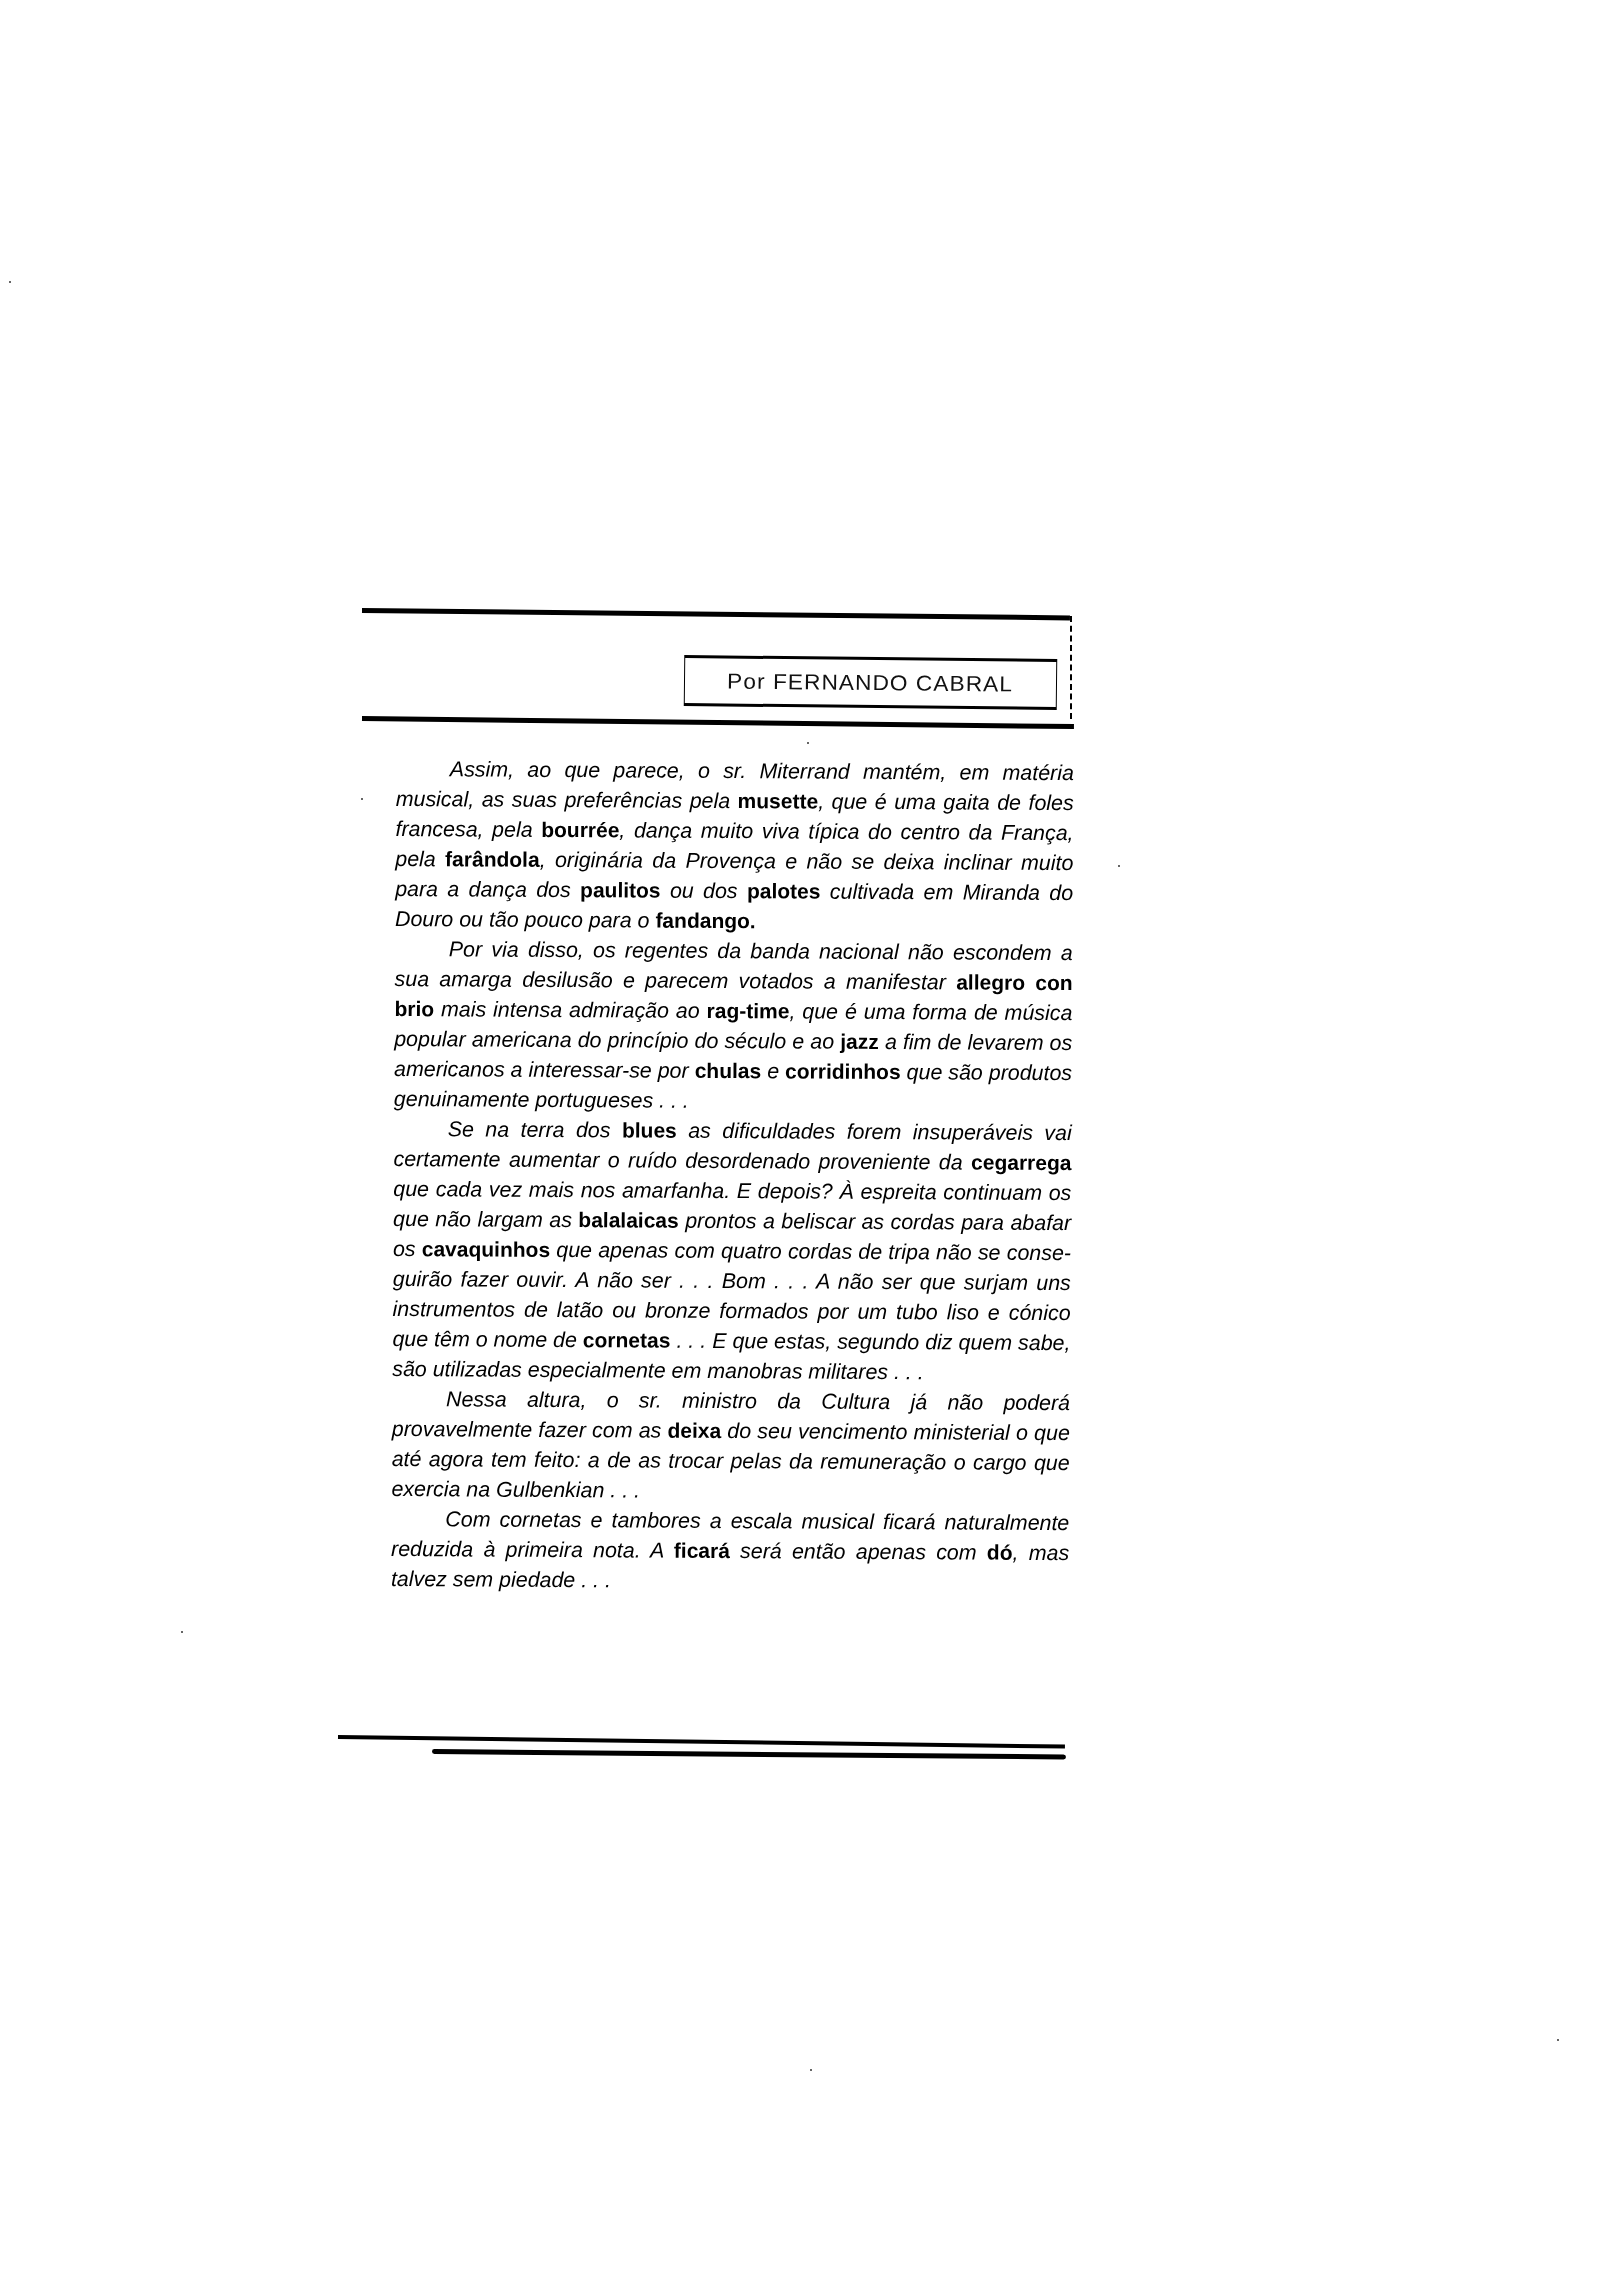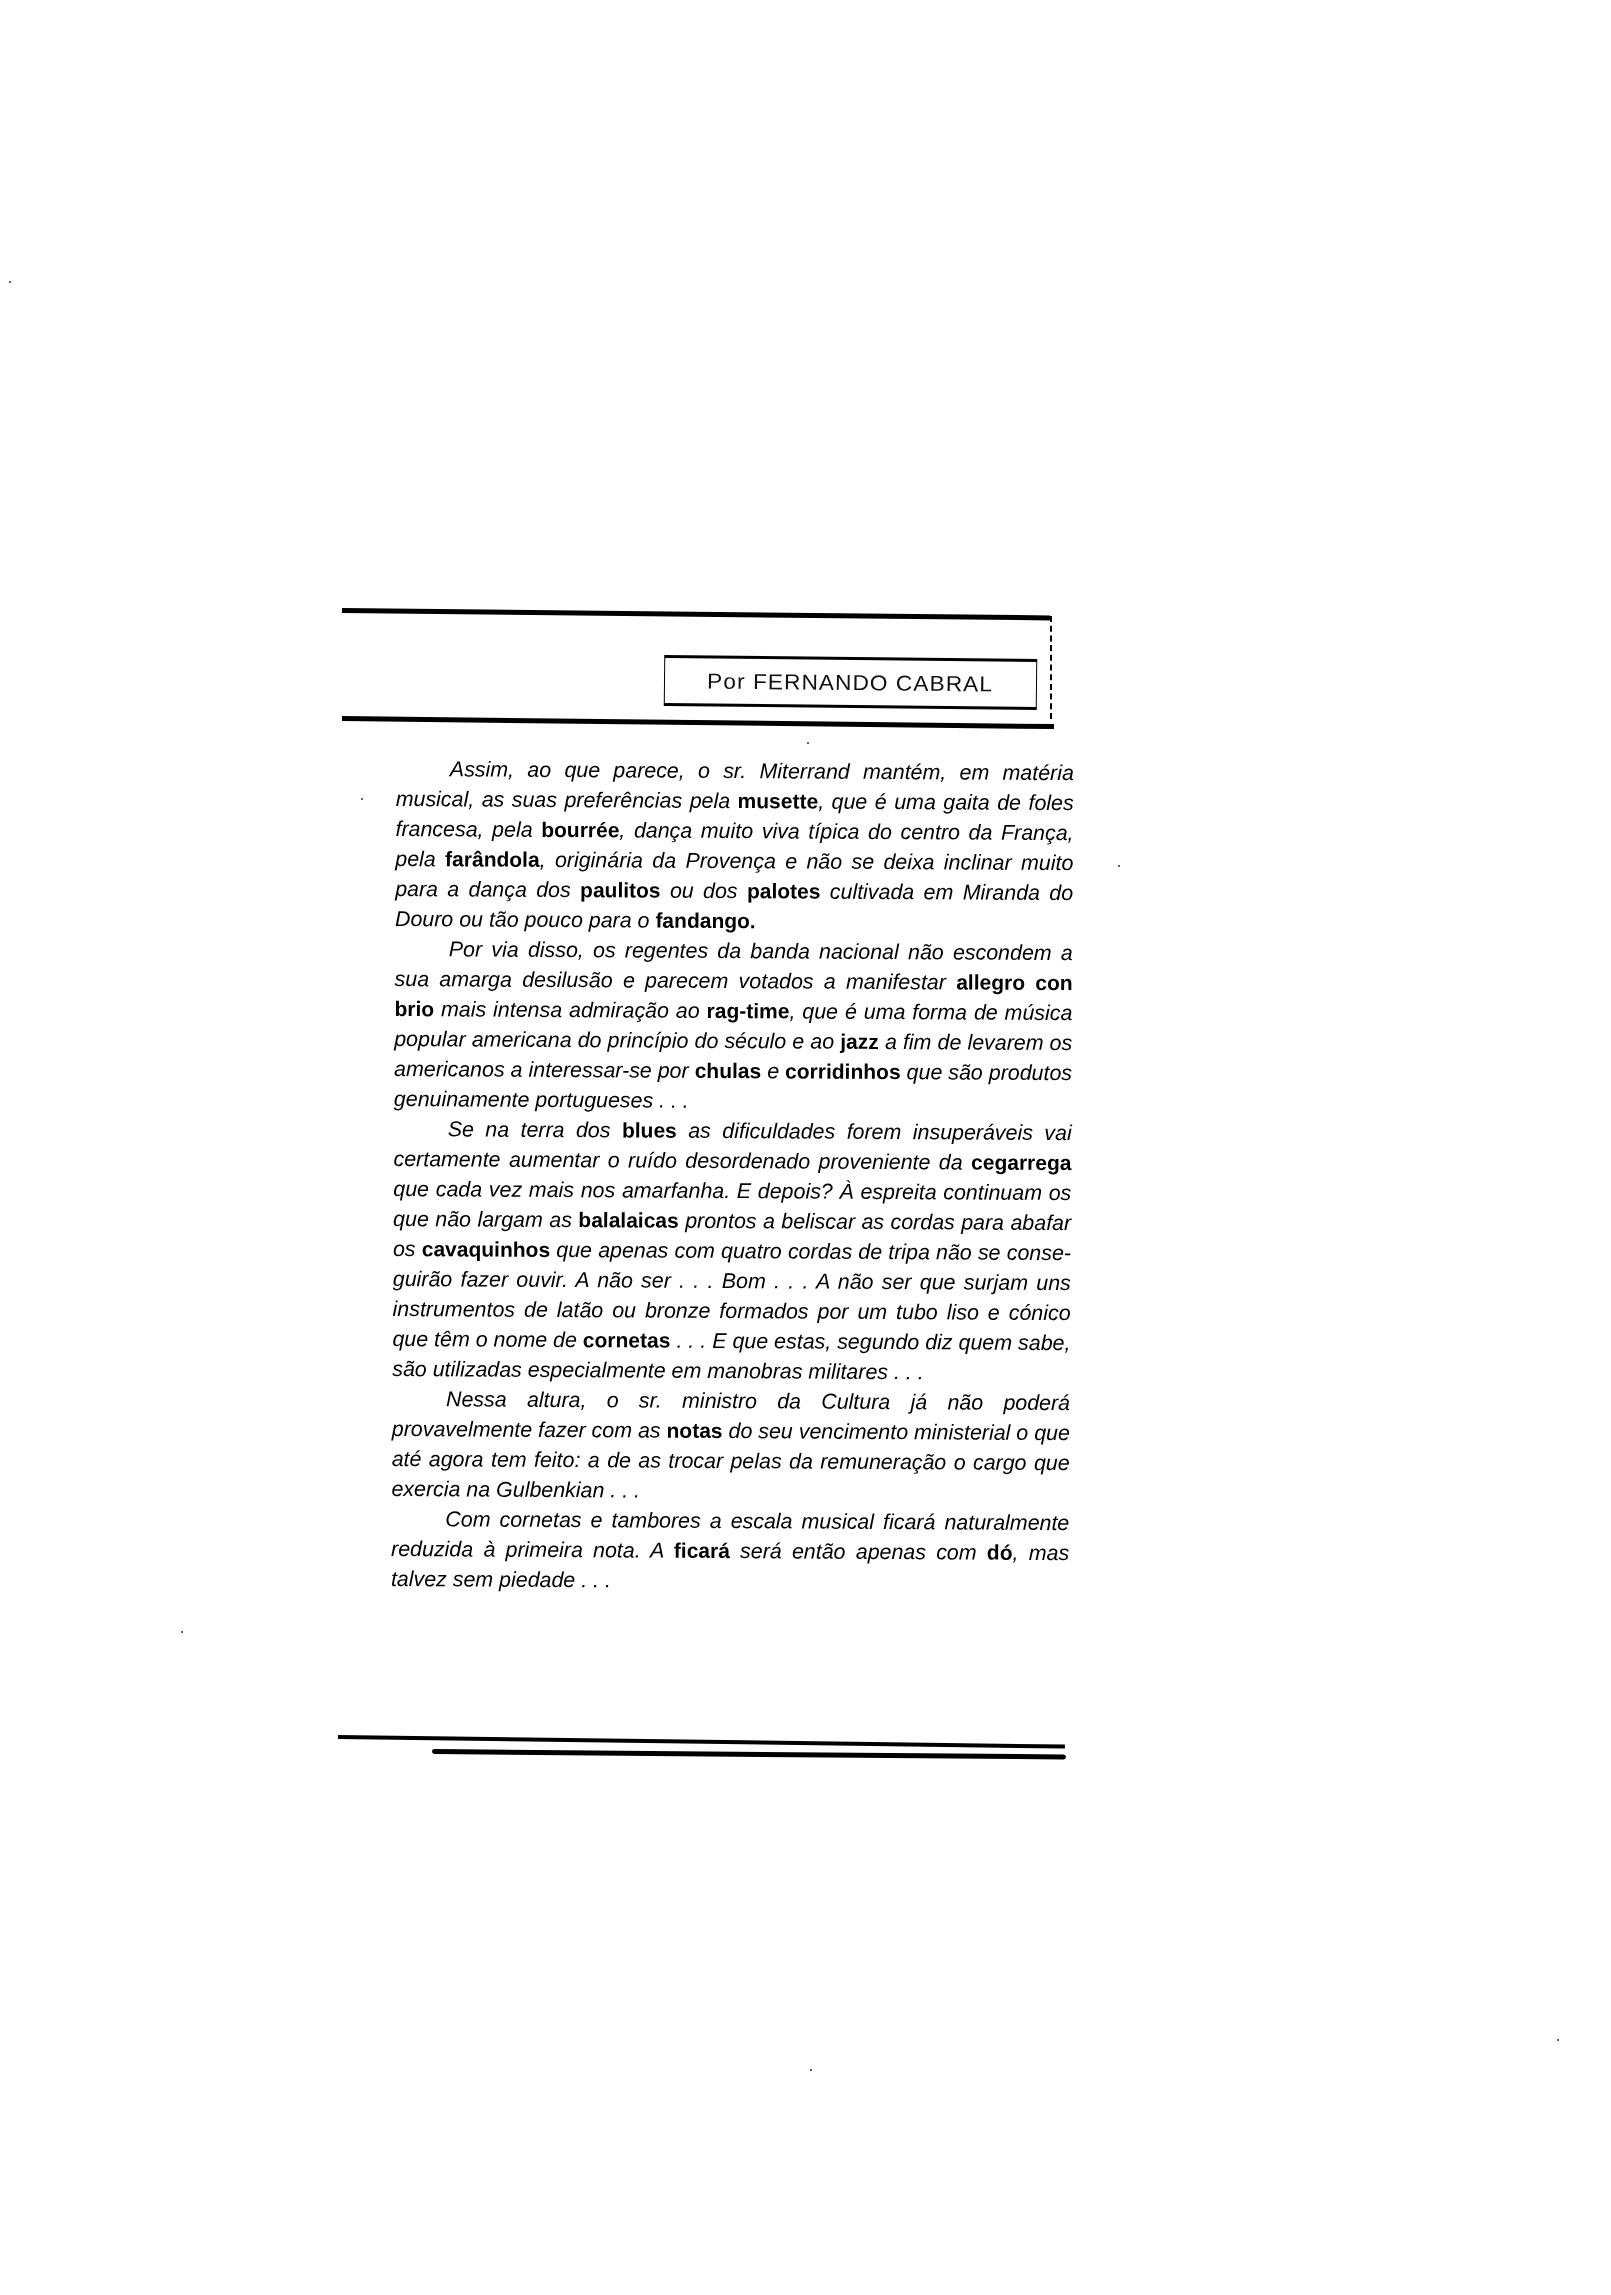--- a/index.html
+++ b/index.html
@@ -17,21 +17,21 @@
     }
     .page {
       position: absolute;
       left: 0; top: 0;
       width: 1612px; height: 2295px;
       background: #fff;
     }
     
     .header {
       position: absolute;
-      left: 342px;
+      left: 362px;
       top: 604px;
       width: 708px;
       height: 118px;
     }
     .rule-top {
       position: absolute;
       left: 0; top: 3.9px;
       width: 708px; height: 4.9px;
       background: #000;
       transform: rotate(0.6deg);
@@ -144,21 +144,21 @@
     <div class="byline-box">
       <span class="byline">Por FERNANDO CABRAL</span>
     </div>
     <div class="rule-bottom"></div>
   </div>
 
   <div class="article">
     <p><span>Assim, ao que parece, o sr. Miterrand mantém, em matéria musical, as suas preferências pela </span><span class="kw">musette</span><span>, que é uma gaita de foles francesa, pela </span><span class="kw">bourrée</span><span>, dança muito viva típica do centro da França, pela </span><span class="kw">farândola</span><span>, originária da Provença e não se deixa inclinar muito para a dança dos </span><span class="kw">paulitos</span><span> ou dos </span><span class="kw">palotes</span><span> cultivada em Miranda do Douro ou tão pouco para o </span><span class="kw">fandango.</span></p>
     <p><span>Por via disso, os regentes da banda nacional não es­condem a sua amarga desilusão e parecem votados a manifestar </span><span class="kw">allegro con brio</span><span> mais intensa admiração ao </span><span class="kw">rag-time</span><span>, que é uma forma de música popular americana do princípio do século e ao </span><span class="kw">jazz</span><span> a fim de levarem os americanos a interessar-se por </span><span class="kw">chulas</span><span> e </span><span class="kw">corridinhos</span><span> que são produtos genuinamente portugueses . . .</span></p>
     <p><span>Se na terra dos </span><span class="kw">blues</span><span> as dificuldades forem insuperá­veis vai certamente aumentar o ruído desordenado prove­niente da </span><span class="kw">cegarrega</span><span> que cada vez mais nos amarfanha. E depois? À espreita continuam os que não largam as </span><span class="kw">balalai­cas</span><span> prontos a beliscar as cordas para abafar os </span><span class="kw">cavaqui­nhos</span><span> que apenas com quatro cordas de tripa não se conse­guirão fazer ouvir. A não ser . . . Bom . . . A não ser que surjam uns instrumentos de latão ou bronze formados por um tubo liso e cónico que têm o nome de </span><span class="kw">cornetas</span><span> . . . E que estas, segundo diz quem sabe, são utilizadas especial­mente em manobras militares . . .</span></p>
-    <p><span>Nessa altura, o sr. ministro da Cultura já não poderá provavelmente fazer com as </span><span class="kw">notas</span><span> do seu vencimento minis­terial o que até agora tem feito: a de as trocar pelas da remuneração o cargo que exercia na Gulbenkian . . .</span></p>
+    <p><span>Nessa altura, o sr. ministro da Cultura já não poderá provavelmente fazer com as </span><span class="kw">deixa</span><span> do seu vencimento minis­terial o que até agora tem feito: a de as trocar pelas da remuneração o cargo que exercia na Gulbenkian . . .</span></p>
     <p><span>Com cornetas e tambores a escala musical ficará natu­ralmente reduzida à primeira nota. A </span><span class="kw">ficará</span><span> será então apenas com </span><span class="kw">dó</span><span>, mas talvez sem piedade . . .</span></p>
   </div>
 
   <div class="end-rule-1"></div>
   <div class="end-rule-2"></div>
 
   <div class="speck" style="left:361px;top:798px;"></div>
   <div class="speck" style="left:1118px;top:865px;"></div>
   <div class="speck" style="left:181px;top:1631px;"></div>
   <div class="speck" style="left:1557px;top:2039px;"></div>

